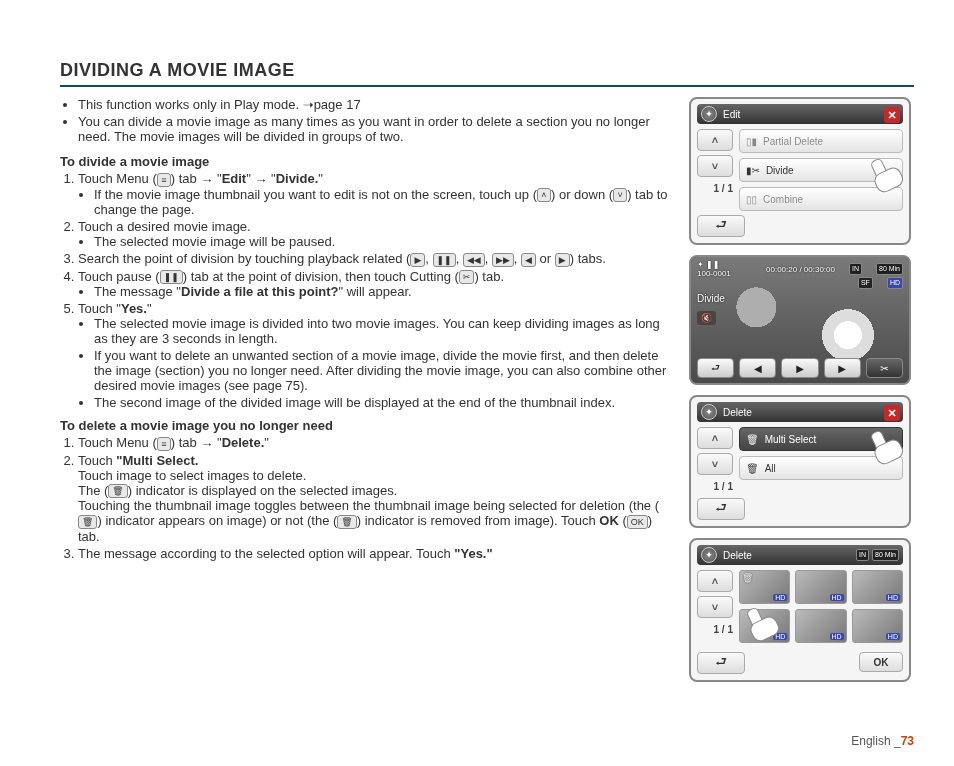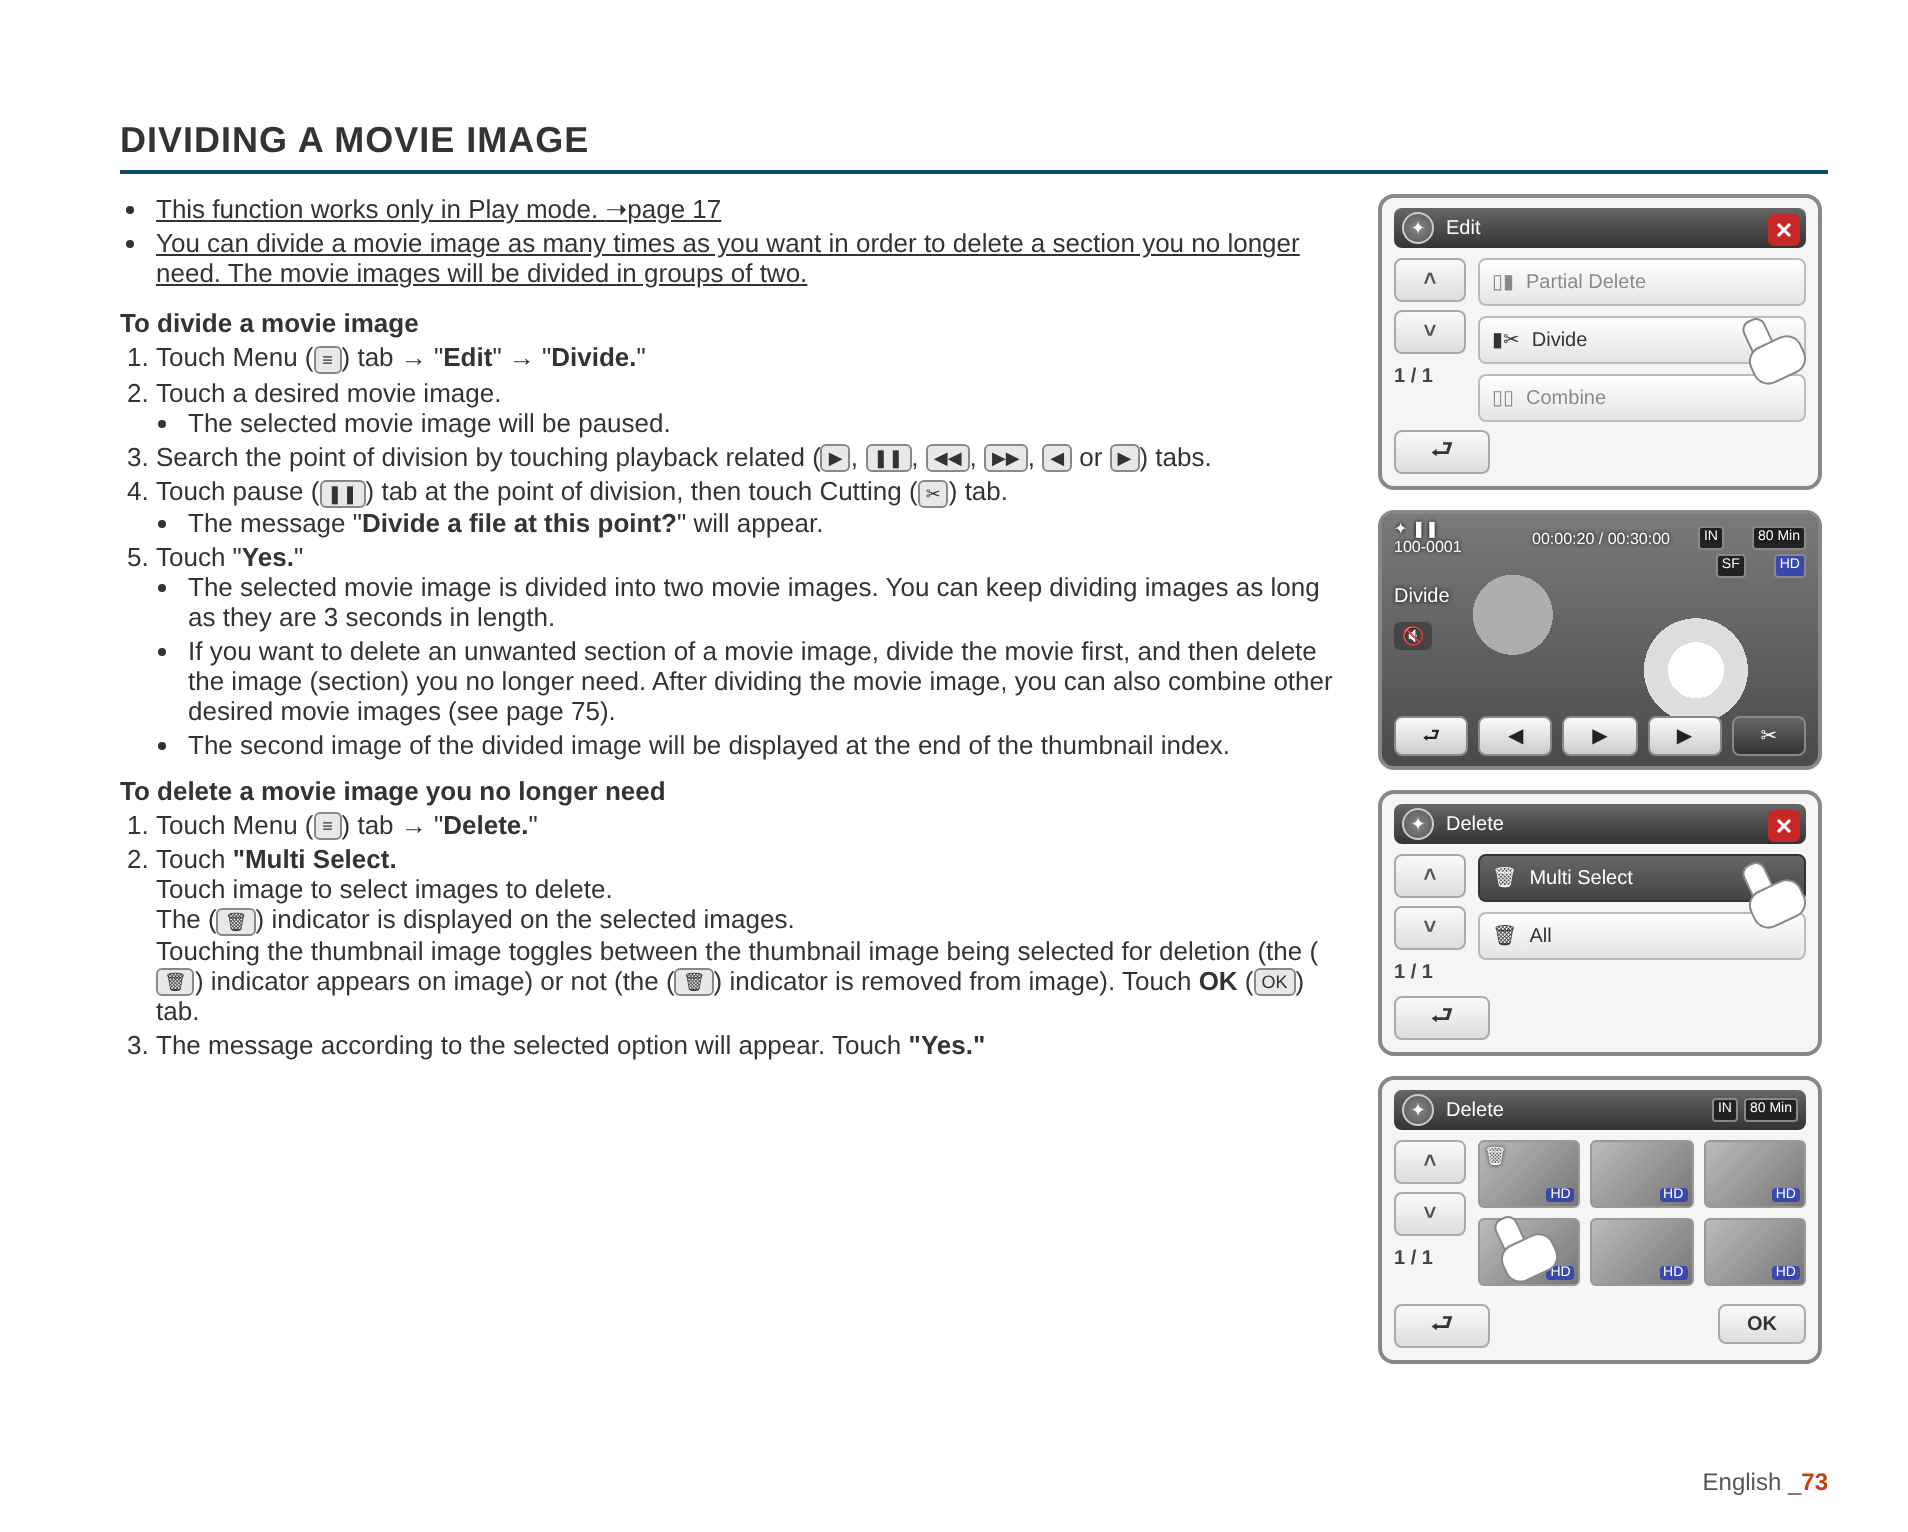--- a/index.html
+++ b/index.html
@@ -18,21 +18,21 @@
   .screens-col { width: 225px; display: flex; flex-direction: column; gap: 10px; }
   .title {
     font-size: 18px;
     font-weight: bold;
     letter-spacing: 0.5px;
     border-bottom: 2px solid #0c4a6e;
     padding-bottom: 4px;
     margin-bottom: 10px;
   }
   .bullets { margin-left: 18px; margin-bottom: 10px; }
-  .bullets > li { margin-bottom: 2px; list-style: disc; text-decoration: underline; }
+  .bullets > li { margin-bottom: 2px; list-style: disc; }
   .subhead { font-weight: bold; margin-top: 8px; margin-bottom: 2px; }
   ol.steps { margin-left: 18px; }
   ol.steps > li { margin-bottom: 2px; }
   ol.steps ul { margin-left: 16px; list-style: disc; }
   ol.steps ul li { margin-bottom: 2px; }
   .inline-icon {
     display: inline-block; vertical-align: middle;
     border: 1px solid #888; background: #e8e8e8; border-radius: 3px;
     font-size: 9px; line-height: 12px; padding: 0 3px; min-width: 14px; text-align: center;
   }
@@ -68,21 +68,21 @@
     border-radius: 3px; display: flex; align-items: center; justify-content: center;
     font-weight: bold; font-size: 11px;
   }
   .lcd-body { display: flex; gap: 6px; }
   .lcd-left { width: 36px; display: flex; flex-direction: column; gap: 4px; }
   .lcd-btn {
     background: linear-gradient(#fafafa,#ddd); border: 1px solid #aaa; border-radius: 4px;
     height: 22px; display: flex; align-items: center; justify-content: center;
     font-size: 11px; font-weight: bold; color: #555;
   }
-  .page-ind { text-align: left; font-size: 10px; color: #444; font-weight: bold; padding: 2px 0; }
+  .page-ind { text-align: right; font-size: 10px; color: #444; font-weight: bold; padding: 2px 0; }
   .return-btn {
     background: linear-gradient(#fafafa,#ddd); border: 1px solid #aaa; border-radius: 4px;
     height: 22px; width: 48px; display: flex; align-items: center; justify-content: center;
     font-size: 13px; color: #333; margin-top: 4px;
   }
   .menu-list { flex: 1; display: flex; flex-direction: column; gap: 5px; position: relative; }
   .menu-item {
     background: linear-gradient(#fff,#e4e4e4); border: 1px solid #bbb; border-radius: 4px;
     height: 24px; display: flex; align-items: center; gap: 6px; padding: 0 6px;
     font-size: 10px;
@@ -182,20 +182,25 @@
       <li>
         <span>This function works only in Play mode. </span><span class="arrow"></span><span>page 17</span>
       </li>
       <li>You can divide a movie image as many times as you want in order to delete a section you no longer need. The movie images will be divided in groups of two.</li>
     </ul>
 
     <div class="subhead">To divide a movie image</div>
     <ol class="steps">
       <li>
         <span>Touch Menu (</span><span class="inline-icon">≡</span><span>) tab → "</span><b>Edit</b><span>" → "</span><b>Divide.</b><span>"</span>
+        <ul>
+          <li>
+            <span>If the movie image thumbnail you want to edit is not on the screen, touch up (</span><span class="inline-icon">˄</span><span>) or down (</span><span class="inline-icon">˅</span><span>) tab to change the page.</span>
+          </li>
+        </ul>
       </li>
       <li>
         <span>Touch a desired movie image.</span>
         <ul>
             <li>The selected movie image will be paused.</li>
           </ul>
       </li>
       <li>
         <span>Search the point of division by touching playback related (</span><span class="inline-icon">▶</span><span>, </span><span class="inline-icon">❚❚</span><span>, </span><span class="inline-icon">◀◀</span><span>, </span><span class="inline-icon">▶▶</span><span>, </span><span class="inline-icon">◀</span><span> or </span><span class="inline-icon">▶</span><span>) tabs.</span>
       </li>

